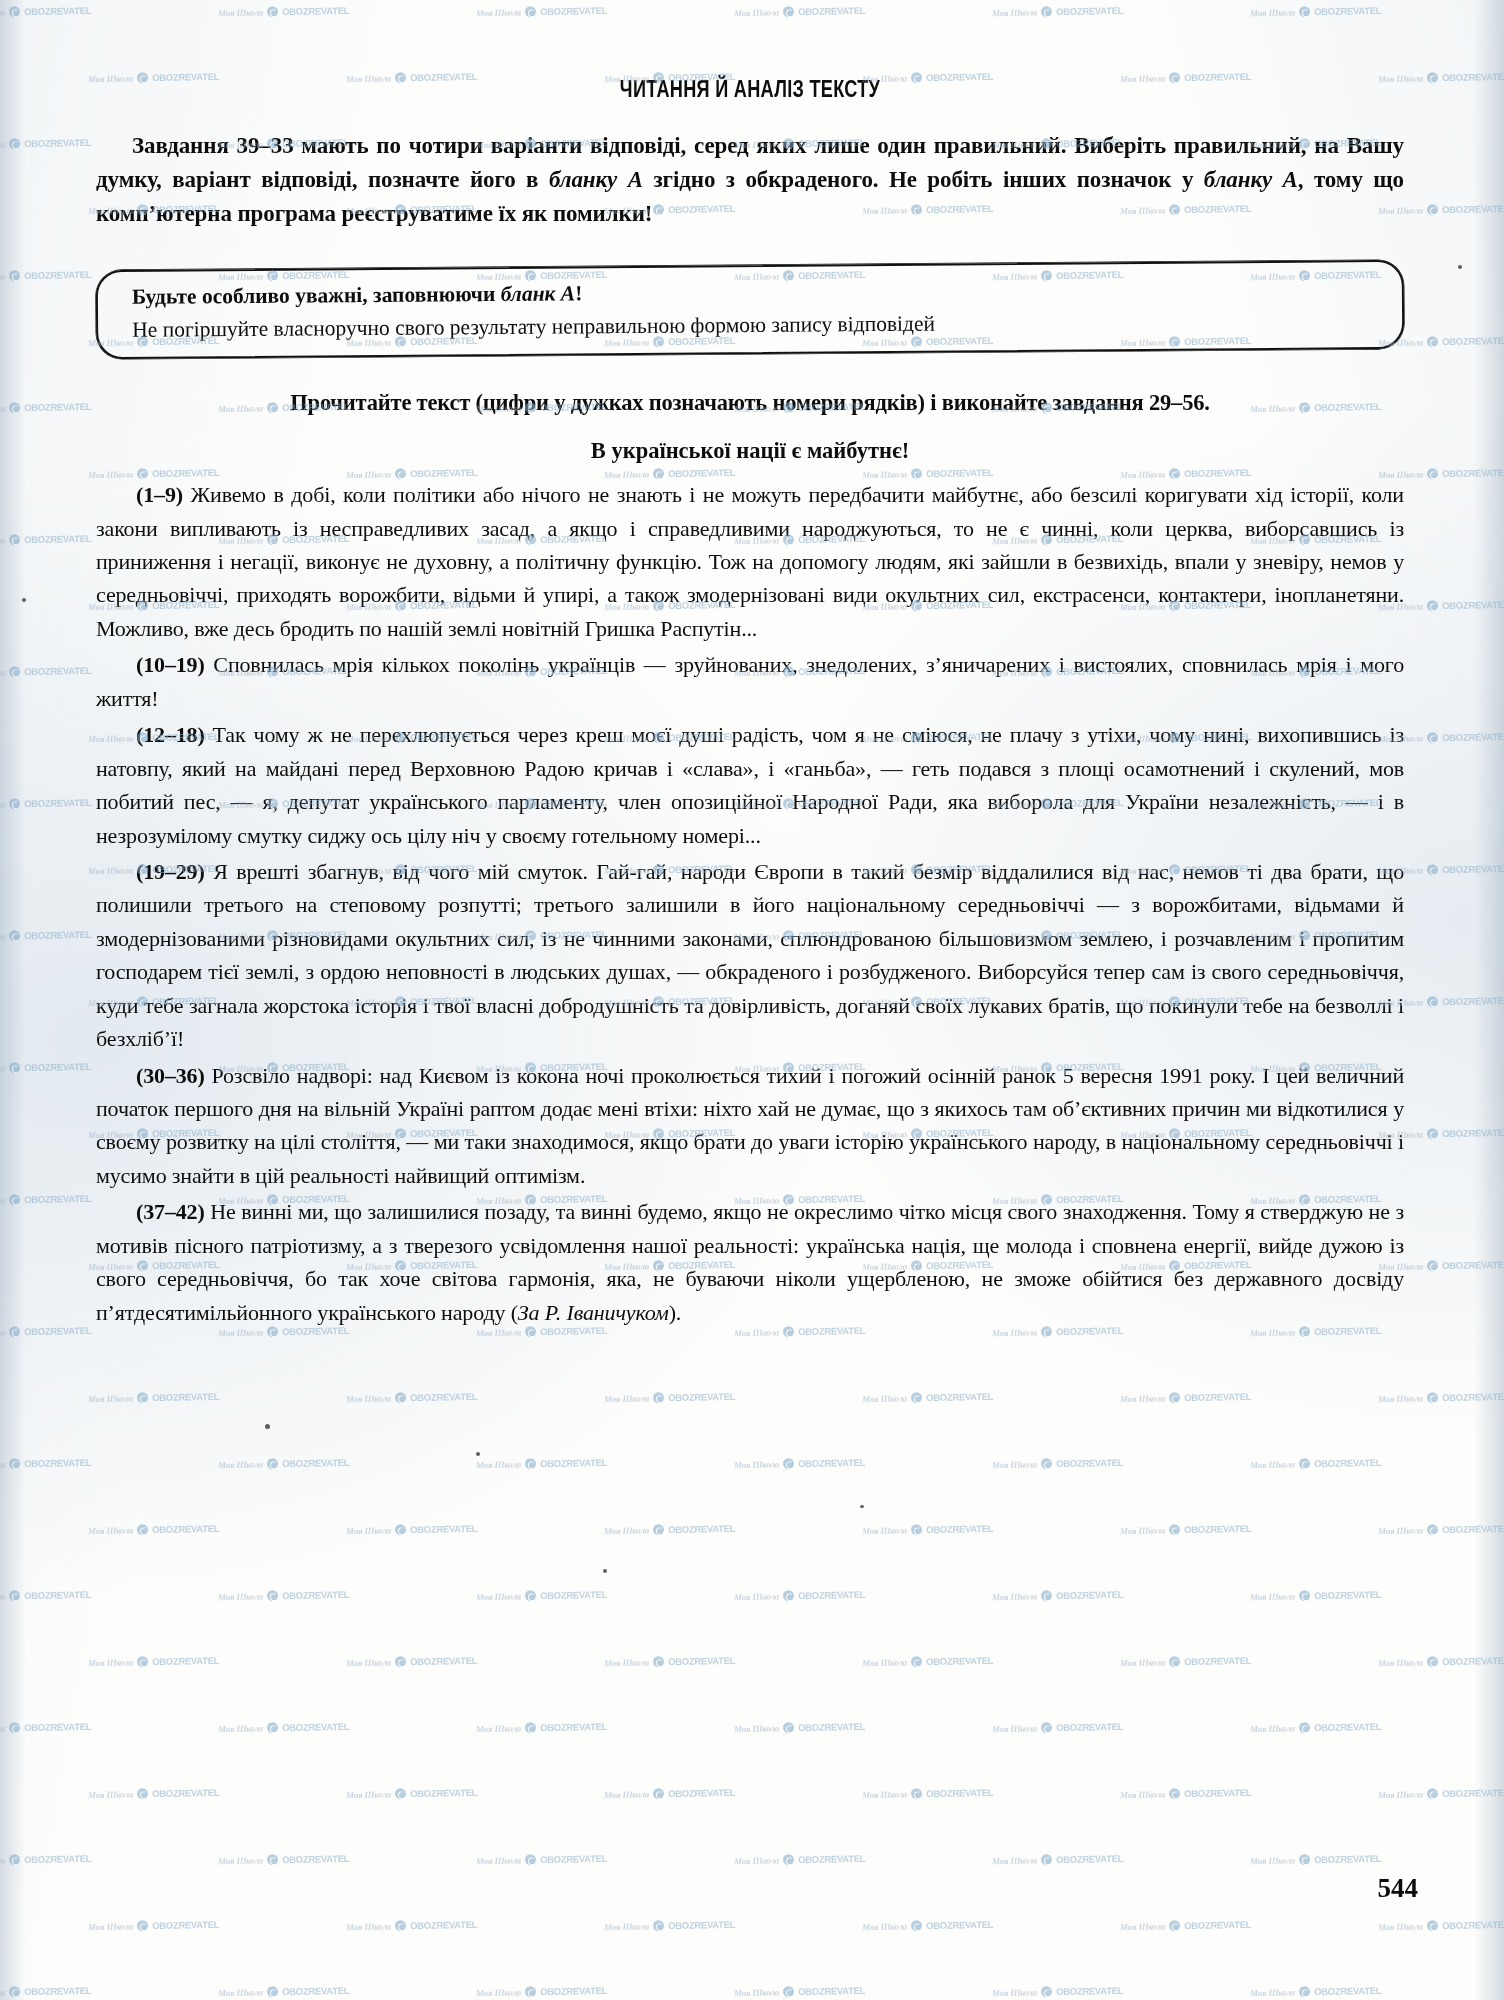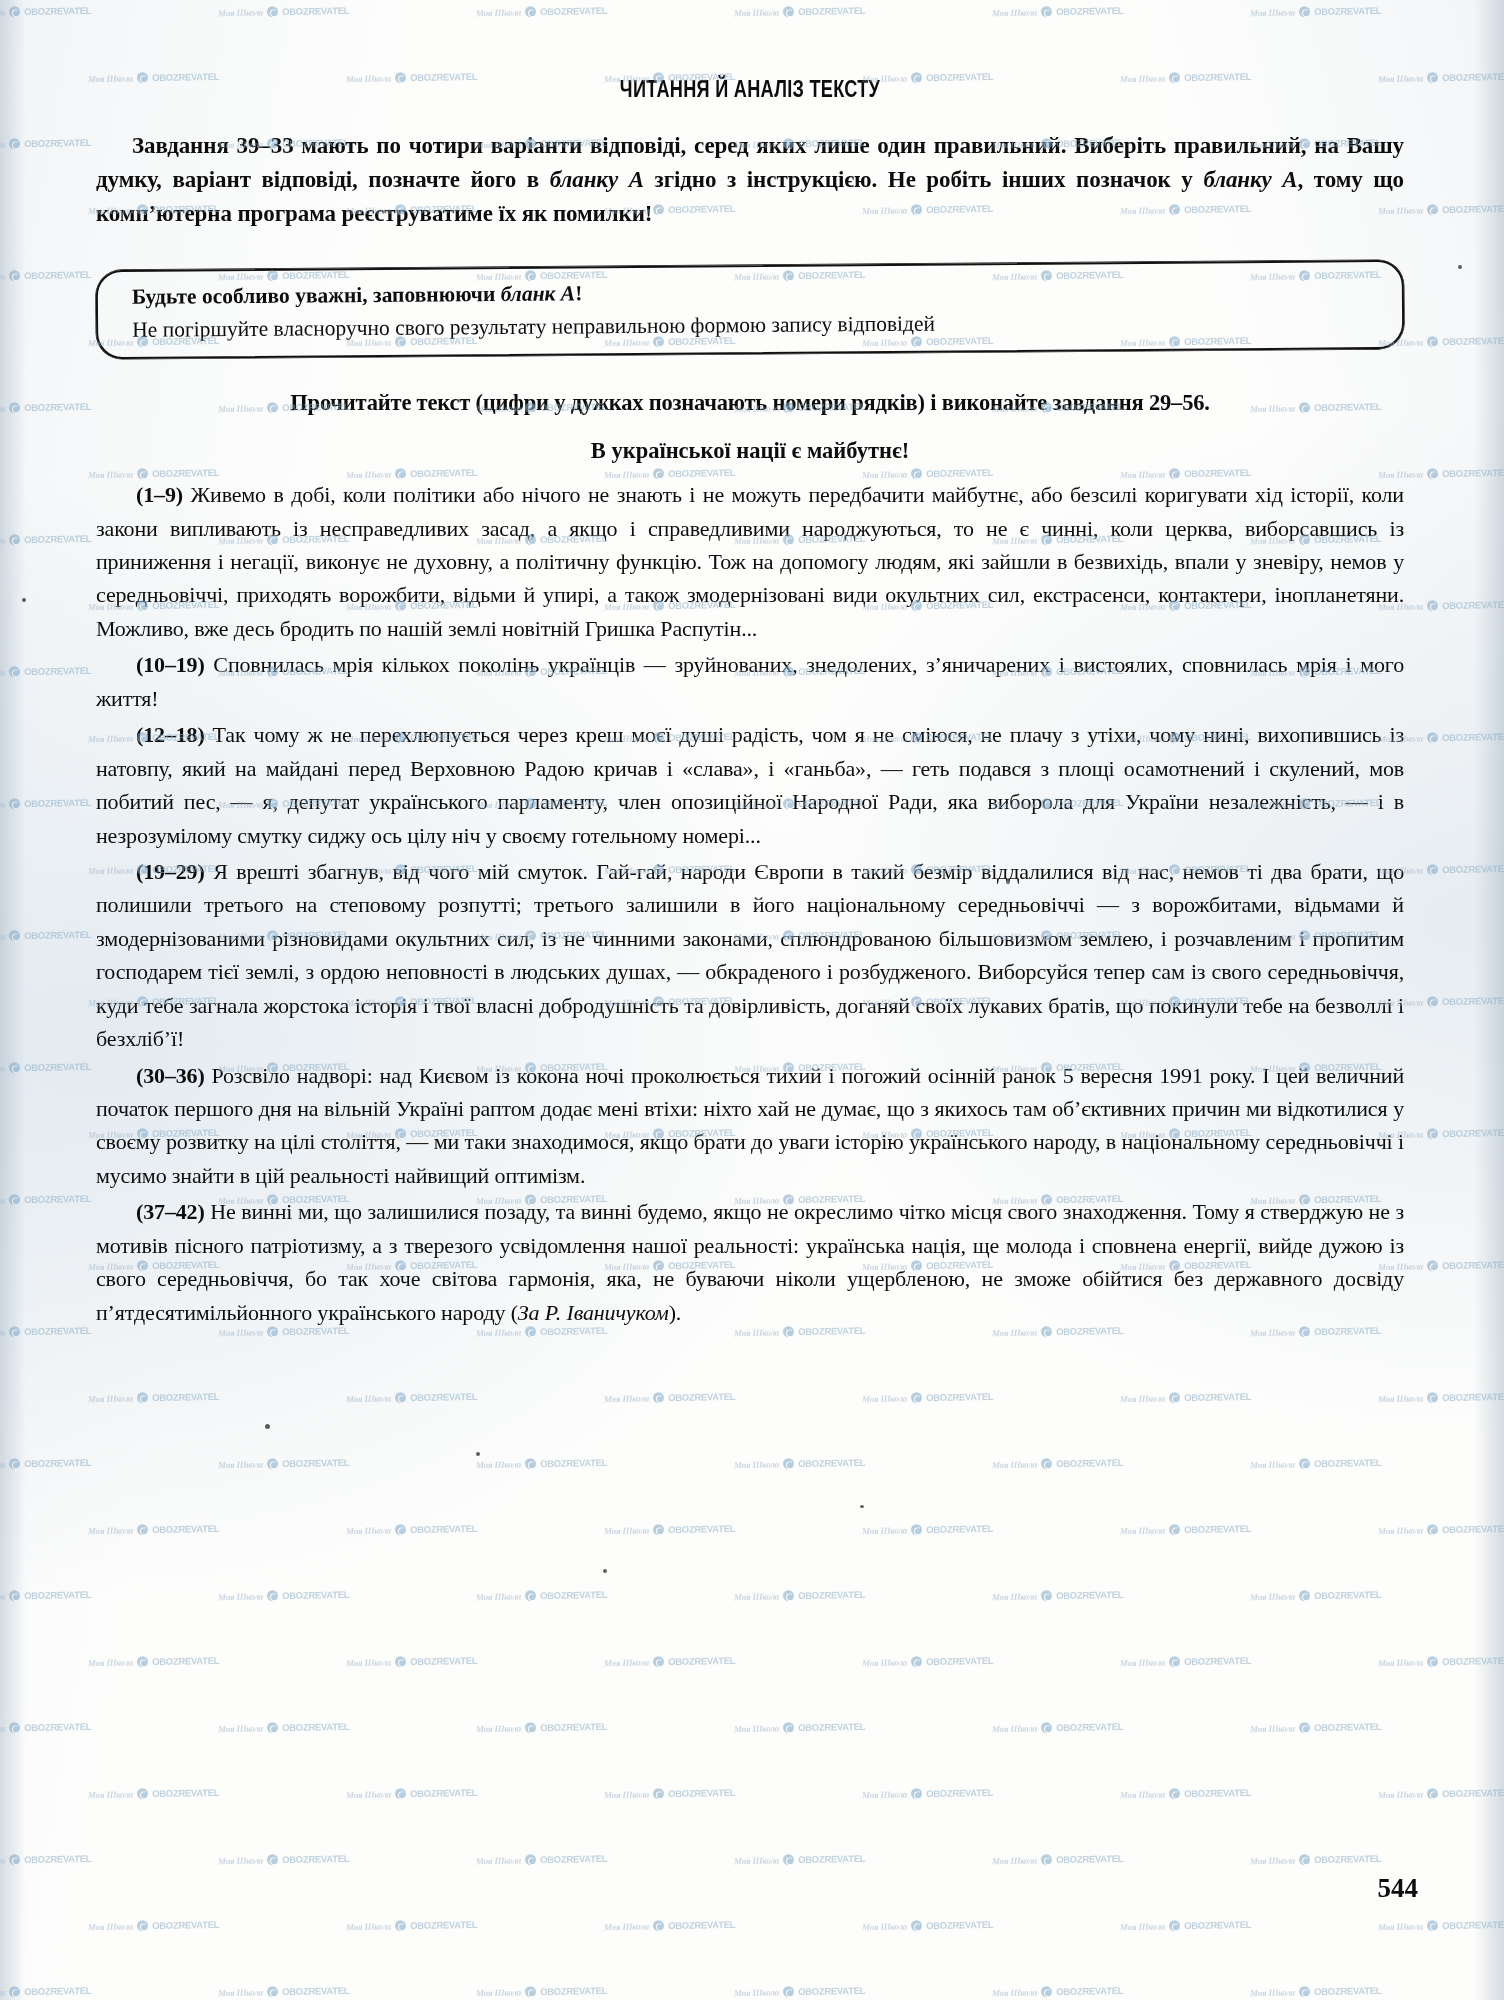--- a/index.html
+++ b/index.html
@@ -192,21 +192,21 @@
 
   <div class="paper-tint"></div>
   <div class="edge-shade-left"></div>
   <div class="edge-shade-right"></div>
 
   <div class="content">
 
     <h1 class="section-title">ЧИТАННЯ Й АНАЛІЗ ТЕКСТУ</h1>
 
     <p class="instructions">
-      <span>Завдання 39–33 мають по чотири варіанти відповіді, серед яких лише один правильний. Виберіть правильний, на Вашу думку, варіант відповіді, позначте його в </span><i>бланку А</i><span> згідно з інструкцією. Не робіть інших позначок у </span><i>бланку А</i><span>, тому що комп’ютерна програма реєструватиме їх як помилки!</span>
+      <span>Завдання 39–33 мають по чотири варіанти відповіді, серед яких лише один правильний. Виберіть правильний, на Вашу думку, варіант відповіді, позначте його в </span><i>бланку А</i><span> згідно з обкраденого. Не робіть інших позначок у </span><i>бланку А</i><span>, тому що комп’ютерна програма реєструватиме їх як помилки!</span>
     </p>
 
     <div class="notice-box">
       <p class="notice-line-1">
         <span>Будьте особливо уважні, заповнюючи </span><i>бланк А</i><span>!</span>
       </p>
       <p class="notice-line-2">Не погіршуйте власноручно свого результату неправильною формою запису відповідей</p>
     </div>
 
     <p class="read-prompt">Прочитайте текст (цифри у дужках позначають номери рядків) і виконайте завдання 29–56.</p>

